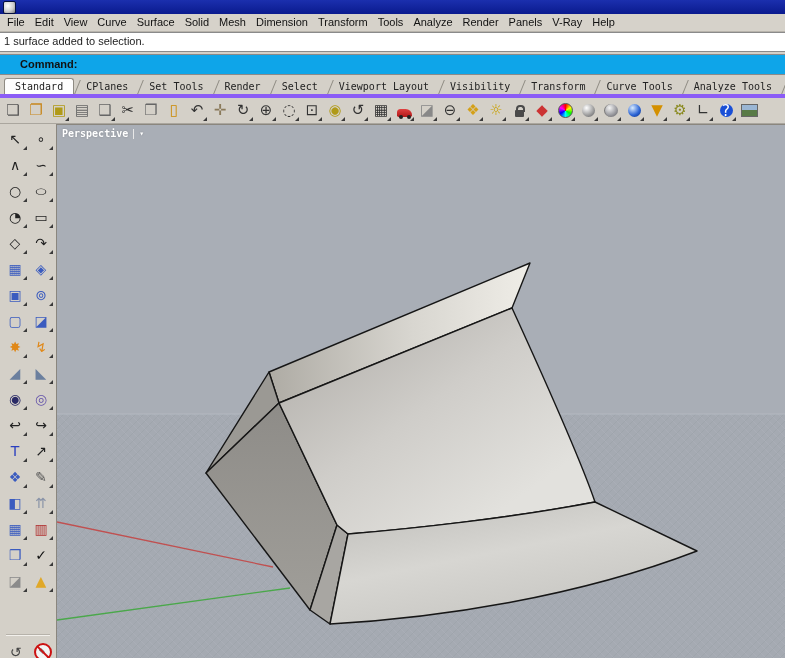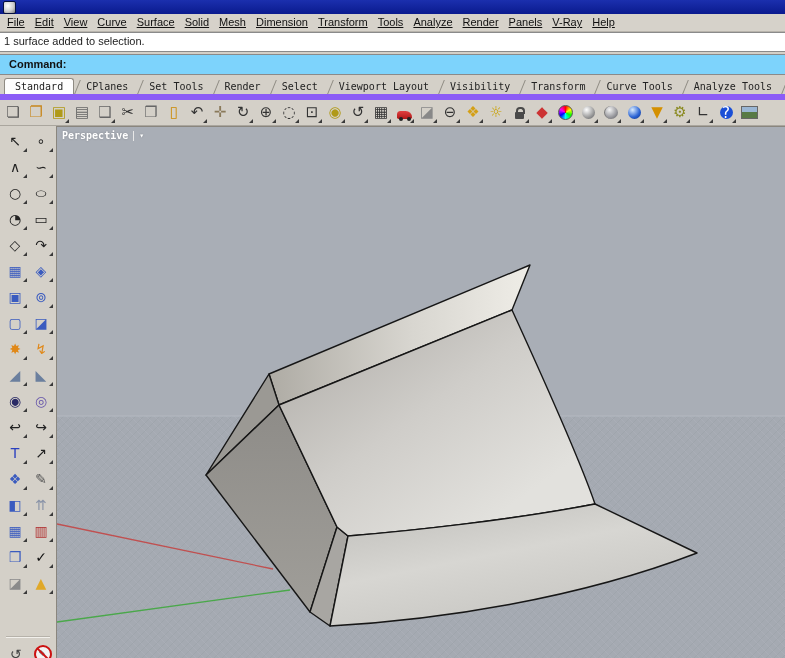--- a/index.html
+++ b/index.html
@@ -23,37 +23,37 @@
     color:#fff;font:bold 10px/12px "DejaVu Sans Mono",monospace;
     white-space:nowrap;letter-spacing:0;
   }
   
   .menubar{
     height:17px;background:#d6d2ca;border-bottom:1px solid #b8b4ac;
     display:flex;align-items:center;padding:0 2px;
   }
   .menu-item{
     font:11px/15px "Liberation Sans",sans-serif;color:#111;
-    padding:1px 5px;white-space:nowrap;cursor:default;text-decoration:underline;
+    padding:1px 5px;white-space:nowrap;cursor:default;
   }
   
   .cmd-history{
     height:18px;background:#fff;border:1px solid #8a8a8a;border-left:none;border-right:none;
     font:11px/17px "Liberation Sans",sans-serif;color:#222;padding:0 4px;
   }
   .cmd-gap{height:2px;background:#d4d0c8;}
   .cmd-line{
-    height:19px;background:#7dd3fc;border:1px solid #8a8a8a;border-left:none;border-right:none;
-    font:bold 11px/18px "Liberation Sans",sans-serif;color:#111;padding:0 9px;
+    height:19px;background:#0ea5e9;border:1px solid #8a8a8a;border-left:none;border-right:none;
+    font:bold 11px/18px "Liberation Sans",sans-serif;color:#111;padding:0 20px;
   }
   
   .tabbar{
     height:17px;background:#d4d0c8;display:flex;align-items:flex-end;
     padding:2px 0 0 4px;white-space:nowrap;overflow:hidden;
-    border-bottom:6px solid #8b5cf6;
+    border-bottom:4px solid #8b5cf6;
   }
   .tab{
     position:relative;font:10px/13px "DejaVu Sans Mono",monospace;color:#222;
     padding:1px 9px 1px 12px;cursor:default;
   }
   .tab::before{
     content:'';position:absolute;left:3px;top:1px;bottom:0;width:1px;
     background:#8f8b83;transform:skewX(-22deg);
   }
   .tab.active{

